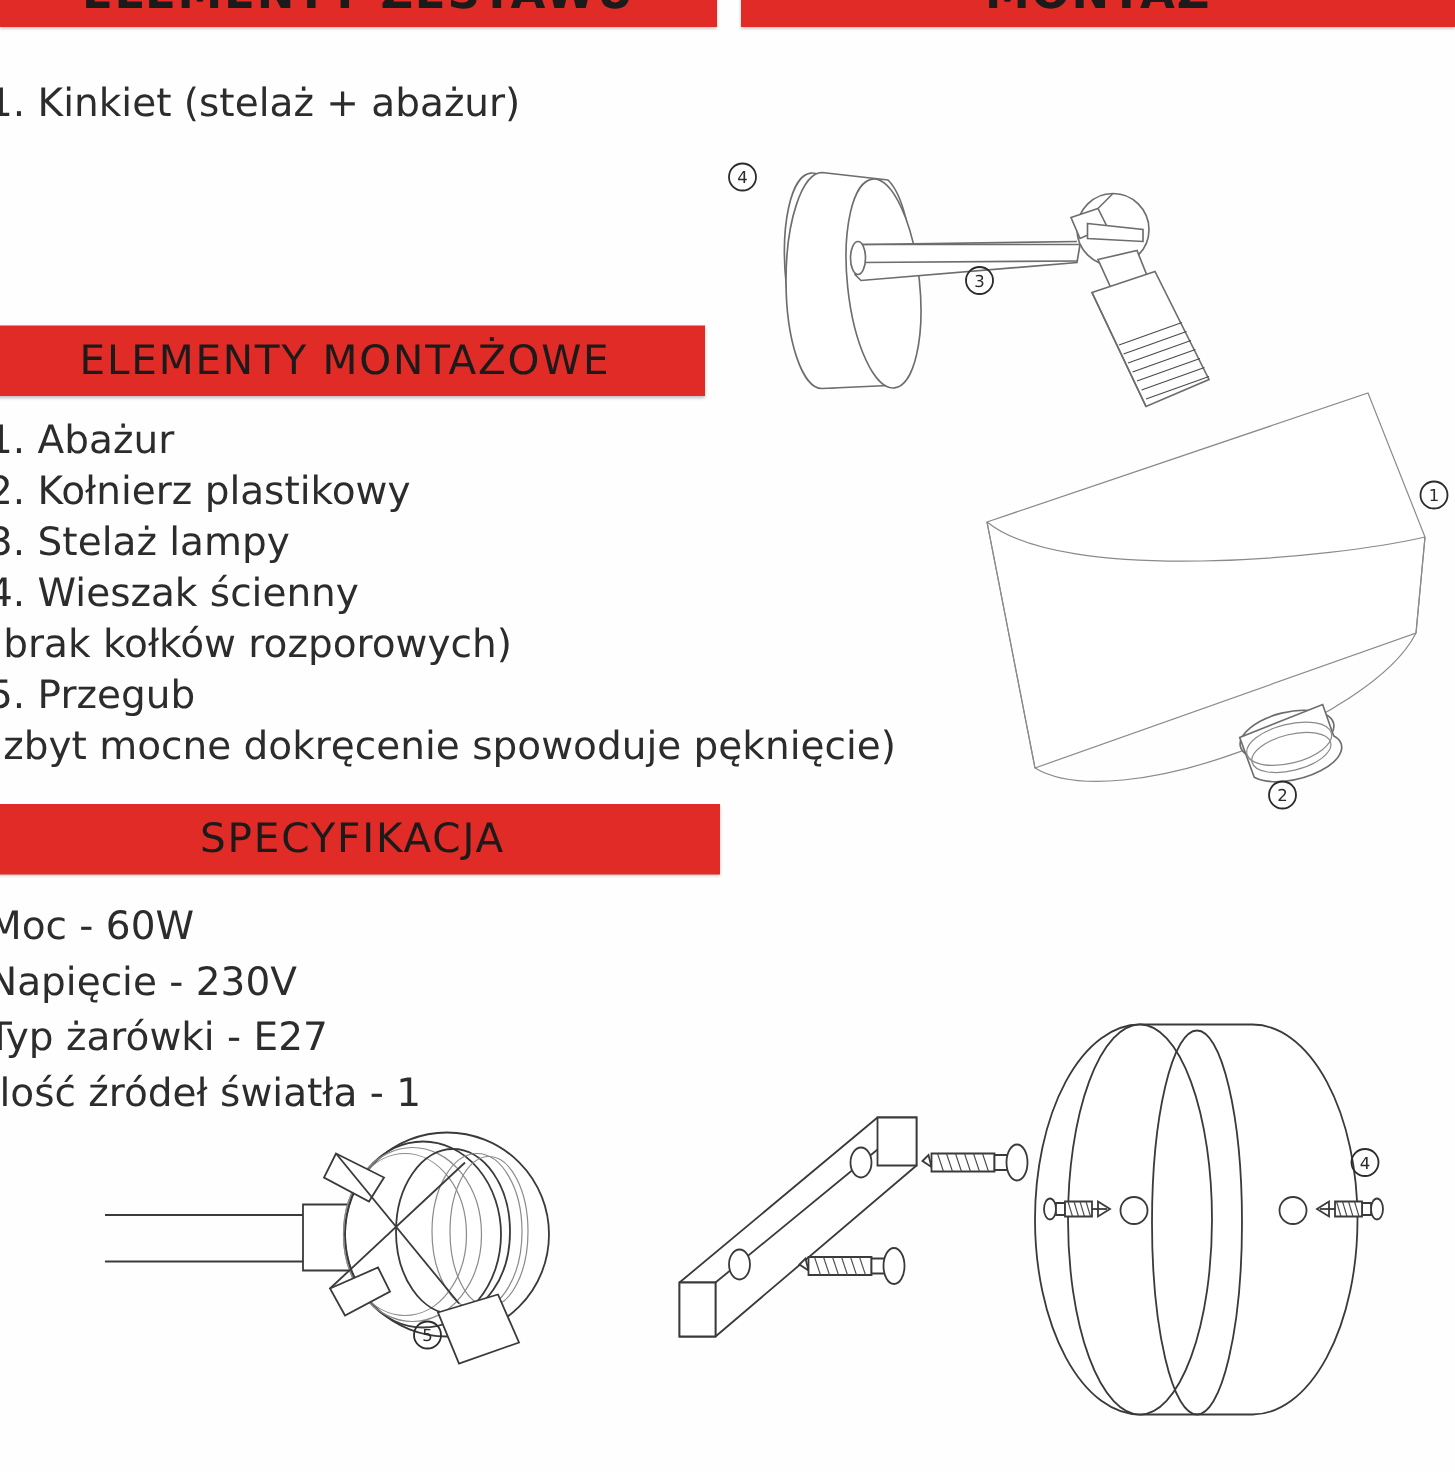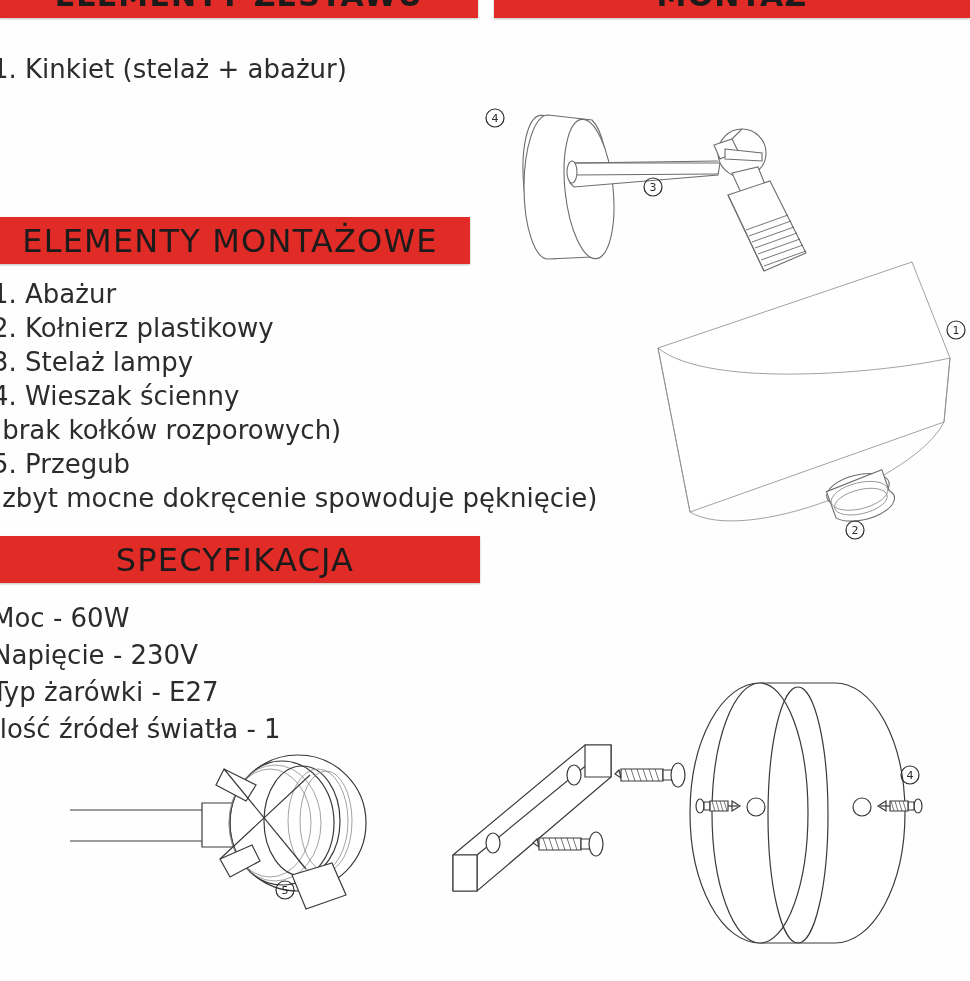--- a/index.html
+++ b/index.html
@@ -33,21 +33,21 @@
     letter-spacing: 1.2px;
     color: #1b1b1b;
     white-space: nowrap;
     line-height: 1;
   }
   #banner-elementy-zestawu { left: 0px;  top: -26px; width: 478px; height: 44px; }
   #banner-montaz           { left: 494px; top: -26px; width: 476px; height: 44px; }
   #banner-elementy-montazowe { left: -10px; top: 217px; width: 480px; height: 47px; }
   #banner-specyfikacja       { left: -10px; top: 536px; width: 490px; height: 47px; }
   #banner-elementy-montazowe span,
-  #banner-specyfikacja span { font-size: 32px; font-weight: 500; }
+  #banner-specyfikacja span { font-size: 27px; font-weight: 500; }
 
   
   .textblock { position: absolute; }
   .textblock p {
     margin: 0;
     font-size: 26px;
     line-height: 34px;
     font-weight: 500;
     color: #2c2c2c;
     white-space: nowrap;

